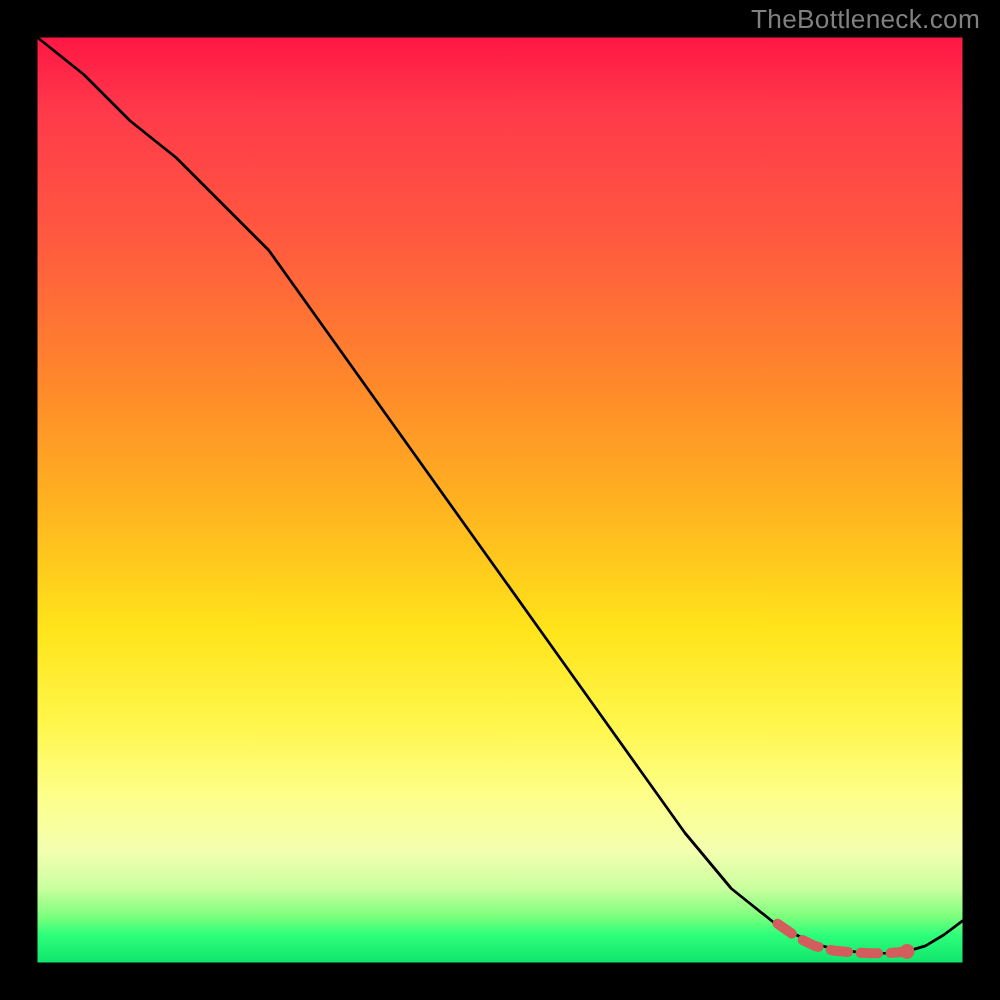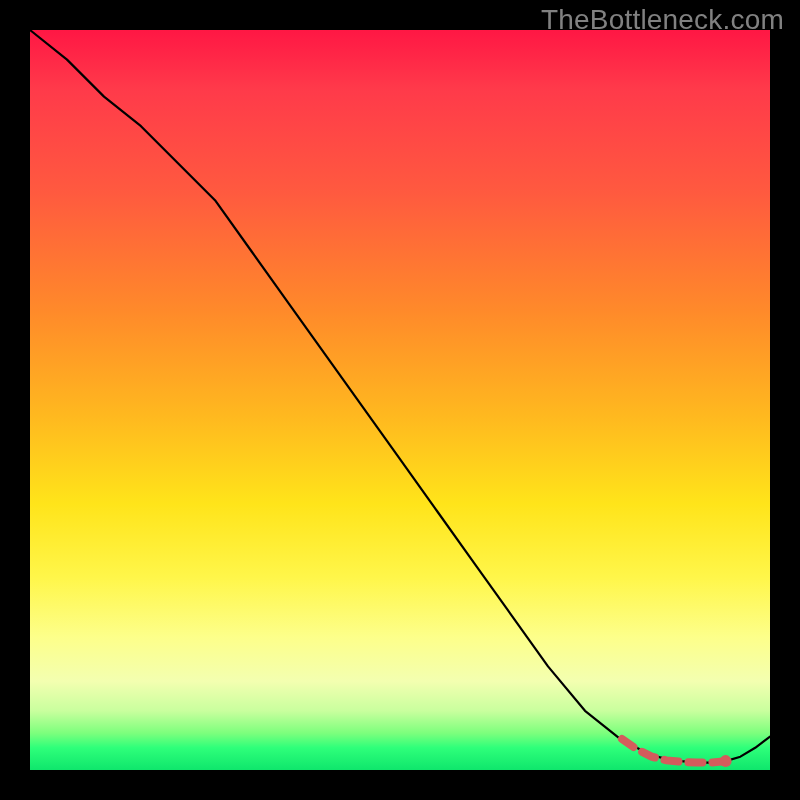--- a/index.html
+++ b/index.html
@@ -49,21 +49,21 @@
     top: 30px;
     width: 740px;
     height: 740px;
     overflow: visible;
   }
   .watermark {
     position: absolute;
     top: 4px;
     right: 16px;
     color: #818181;
-    font-size: 28px;
+    font-size: 21px;
     font-weight: 400;
     letter-spacing: 0.2px;
     user-select: none;
   }
 </style>
 </head>
 <body>
 
 <div class="frame">
 

